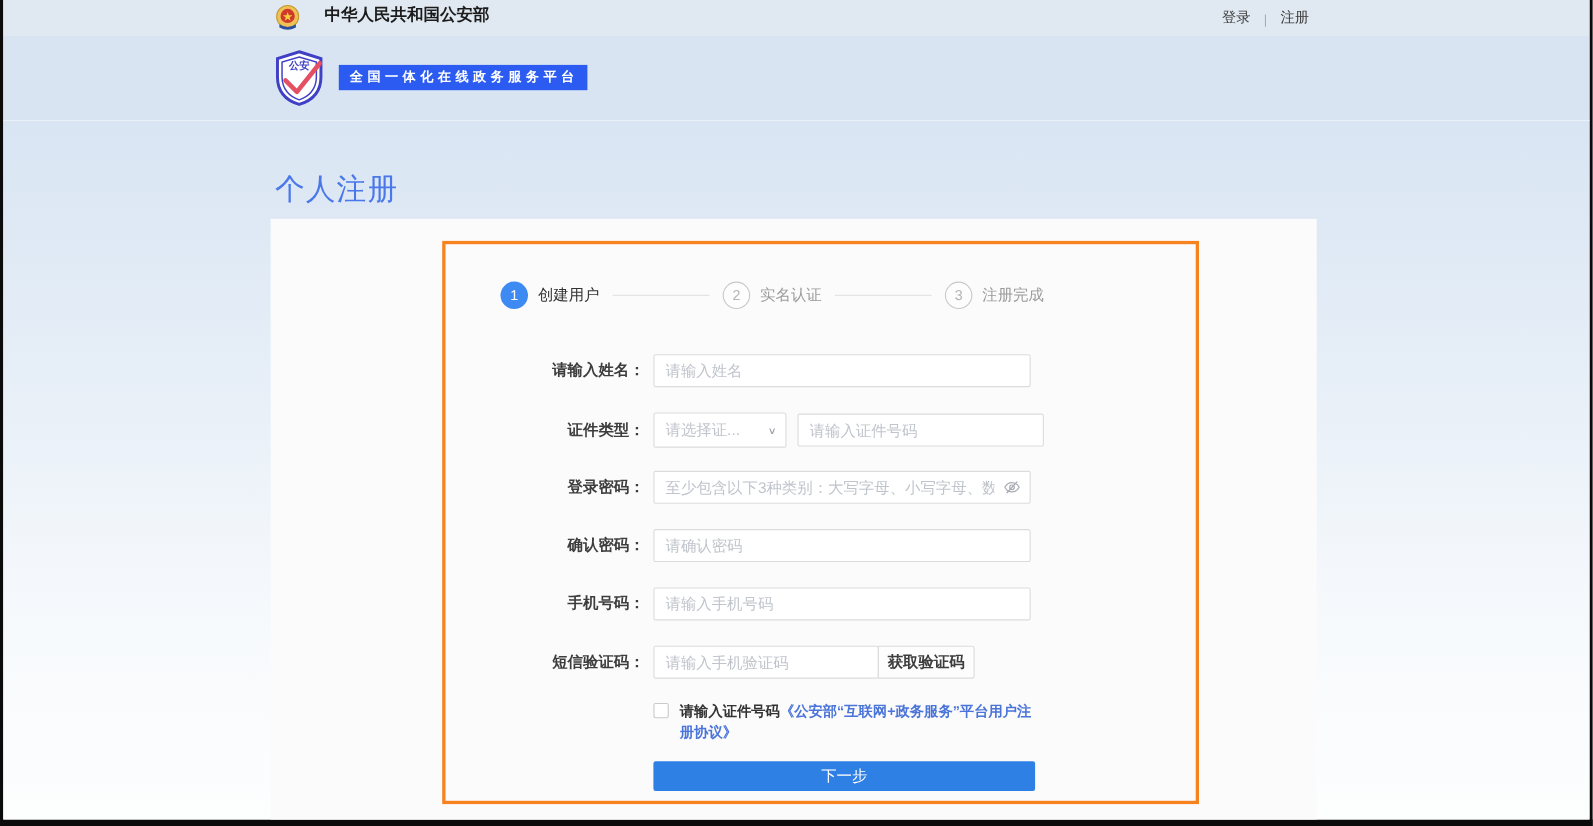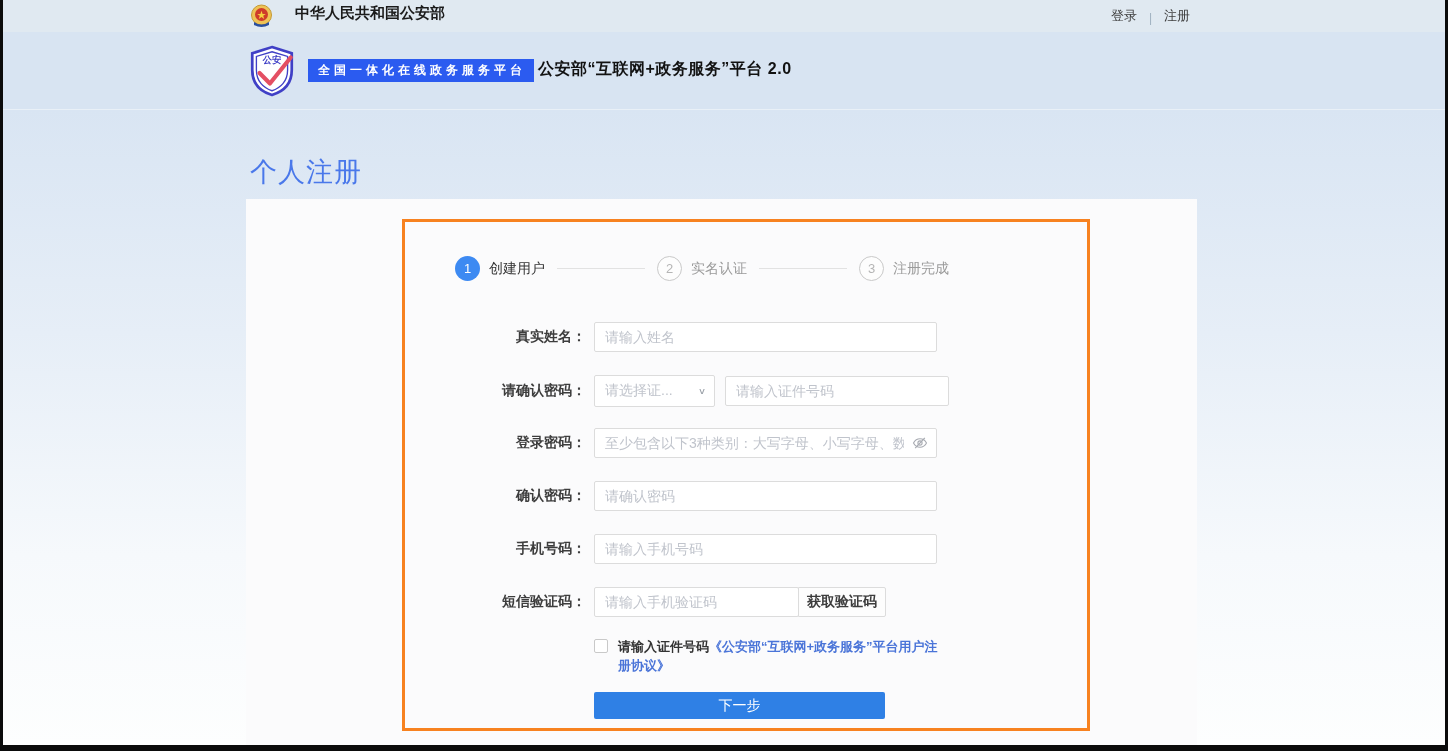--- a/index.html
+++ b/index.html
@@ -81,21 +81,21 @@
              font-family:"Liberation Sans","DejaVu Sans",sans-serif; }
 
   
   .agree-row { position:absolute; left:591px; top:527px; display:flex; }
   .checkbox { width:14px; height:14px; border:1px solid #c9c9c9; border-radius:2px;
               background:#fff; margin-top:2px; flex:0 0 auto; cursor:pointer; }
   .agree-text { margin-left:10px; width:332px; font-size:13px; line-height:19px;
                 word-break:break-all; }
   .agree-prefix { color:#333; font-weight:bold; }
   .agree-link { color:#4a74d8; font-weight:bold; text-decoration:none; cursor:pointer; }
-  .submit-btn { position:absolute; left:591px; top:582px; width:291px; height:27px;
+  .submit-btn { position:absolute; left:591px; top:582px; width:347px; height:27px;
                 background:#2f80e5; color:#fff; border:none; border-radius:2px;
                 font-size:14px; cursor:pointer;
                 font-family:"Liberation Sans","DejaVu Sans",sans-serif; }
 </style>
 </head>
 <body>
 
 <div class="frame">
 
   <div class="topbar">
@@ -117,21 +117,20 @@
 
   <div class="header">
     <svg class="logo-svg" width="48" height="52" viewBox="0 0 46 50">
       <path d="M23 2 L42 8 V24 C42 38 33 45 23 48 C13 45 4 38 4 24 V8 Z" fill="#ffffff" stroke="#4040c6" stroke-width="2.6"></path>
       <path d="M23 6.5 L38 11 V24 C38 35 31 41.5 23 44 C15 41.5 8 35 8 24 V11 Z" fill="none" stroke="#4040c6" stroke-width="1.3"></path>
       <text x="23" y="17" font-size="9" font-weight="bold" fill="#4040c6" text-anchor="middle" font-family="Liberation Sans, sans-serif">公安</text>
       <path d="M11 27 L21 37 L41 12" fill="none" stroke="#e44f63" stroke-width="4" stroke-linecap="round" stroke-linejoin="round"></path>
     </svg>
     <div class="brand-col">
       <div class="badge">全国一体化在线政务服务平台</div>
-      <div class="platform-title">公安部“互联网+政务服务”平台 2.0</div>
     </div>
   </div>
 
   <div class="content">
     <div class="page-title">个人注册</div>
     <div class="card"></div>
     <div class="orange-box"></div>
 
     <div class="steps">
       <div class="step active">
@@ -144,26 +143,26 @@
         <span class="step-label">实名认证</span>
       </div>
       <span class="step-line"></span>
       <div class="step inactive">
         <span class="step-circle">3</span>
         <span class="step-label">注册完成</span>
       </div>
     </div>
 
     <div class="form-row r1">
-      <span class="f-label">真实姓名：</span>
+      <span class="f-label">请输入姓名：</span>
       <input class="f-input w-full" type="text" placeholder="请输入姓名" style="">
     </div>
 
     <div class="form-row r2">
-      <span class="f-label">请确认密码：</span>
+      <span class="f-label">证件类型：</span>
       <div class="sel">
         <span class="sel-text">请选择证...</span>
         <span class="sel-arrow">∨</span>
       </div>
       <input class="f-input w-cert" type="text" placeholder="请输入证件号码" style="">
     </div>
 
     <div class="form-row r3">
       <span class="f-label">登录密码：</span>
       <div class="pw-wrap">

